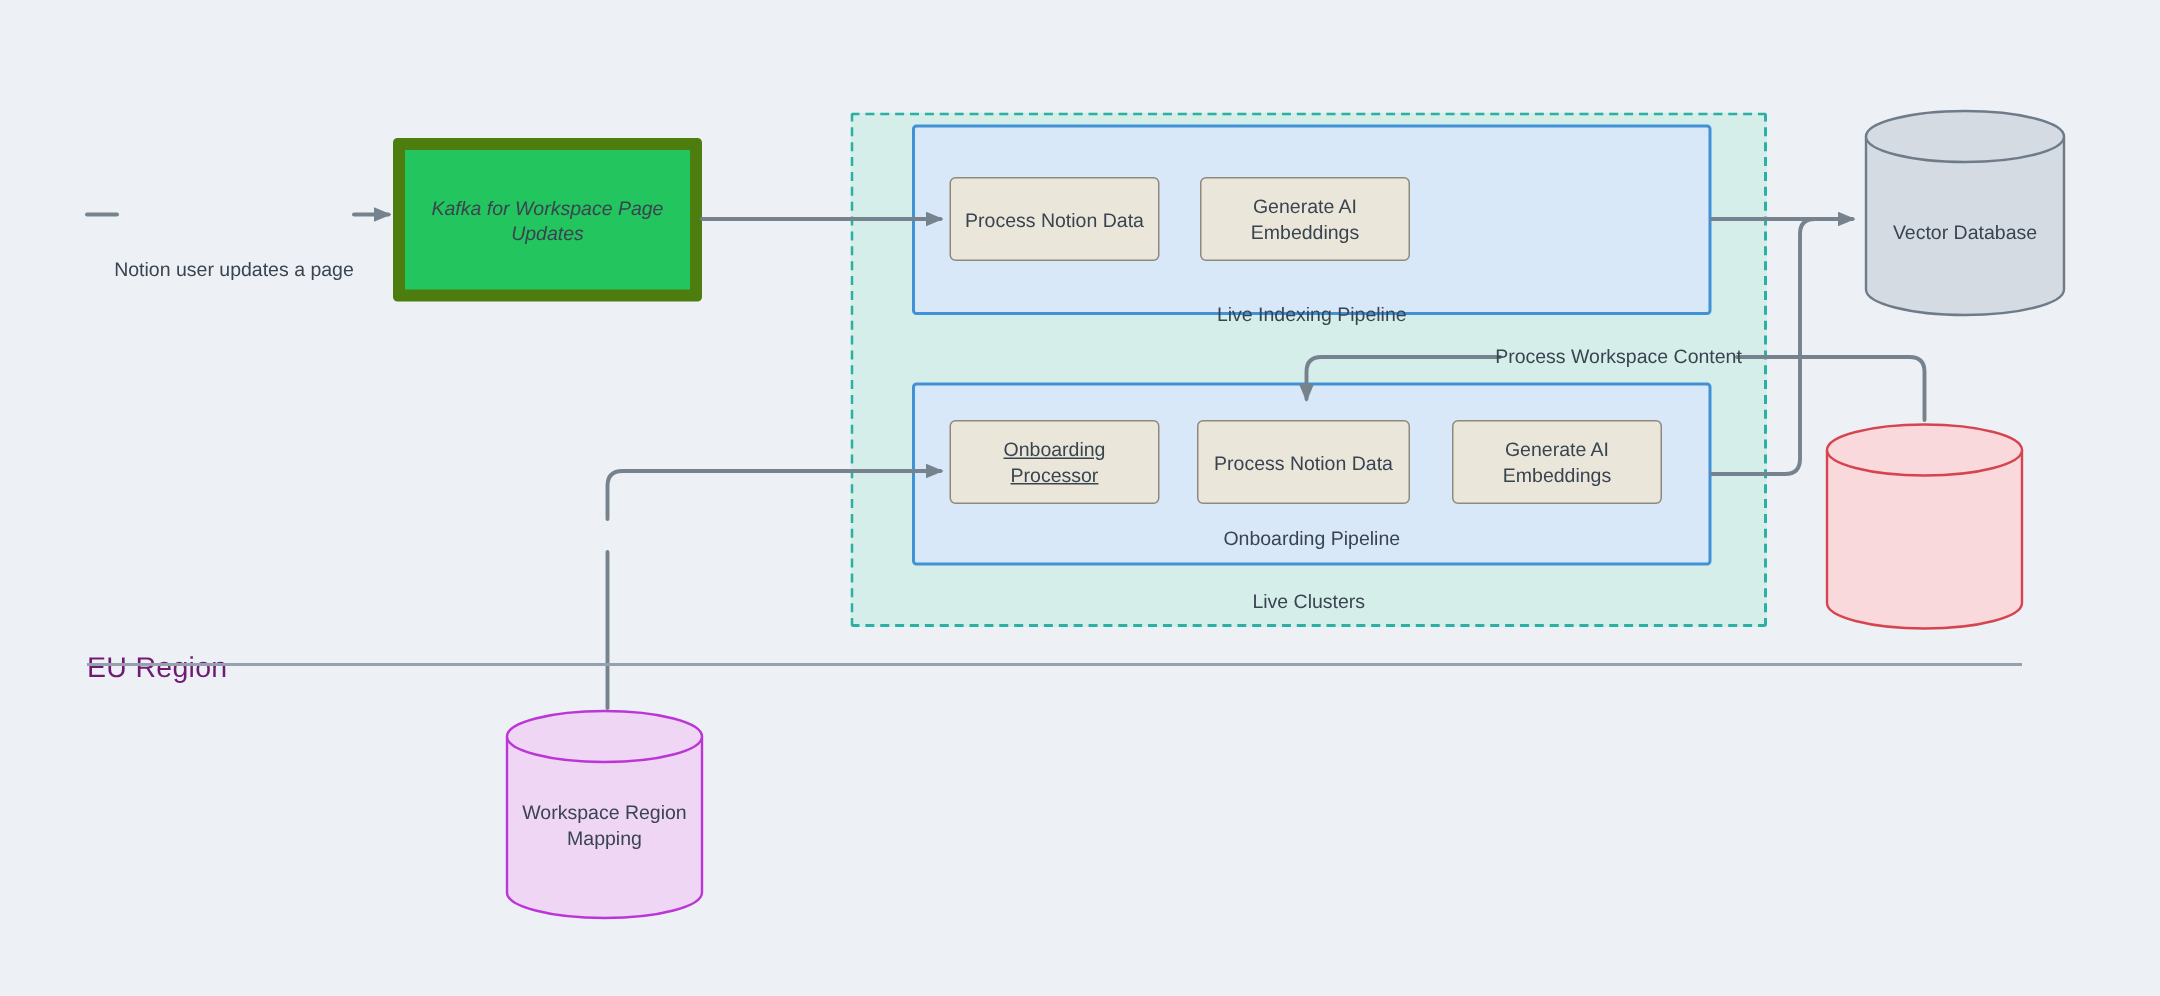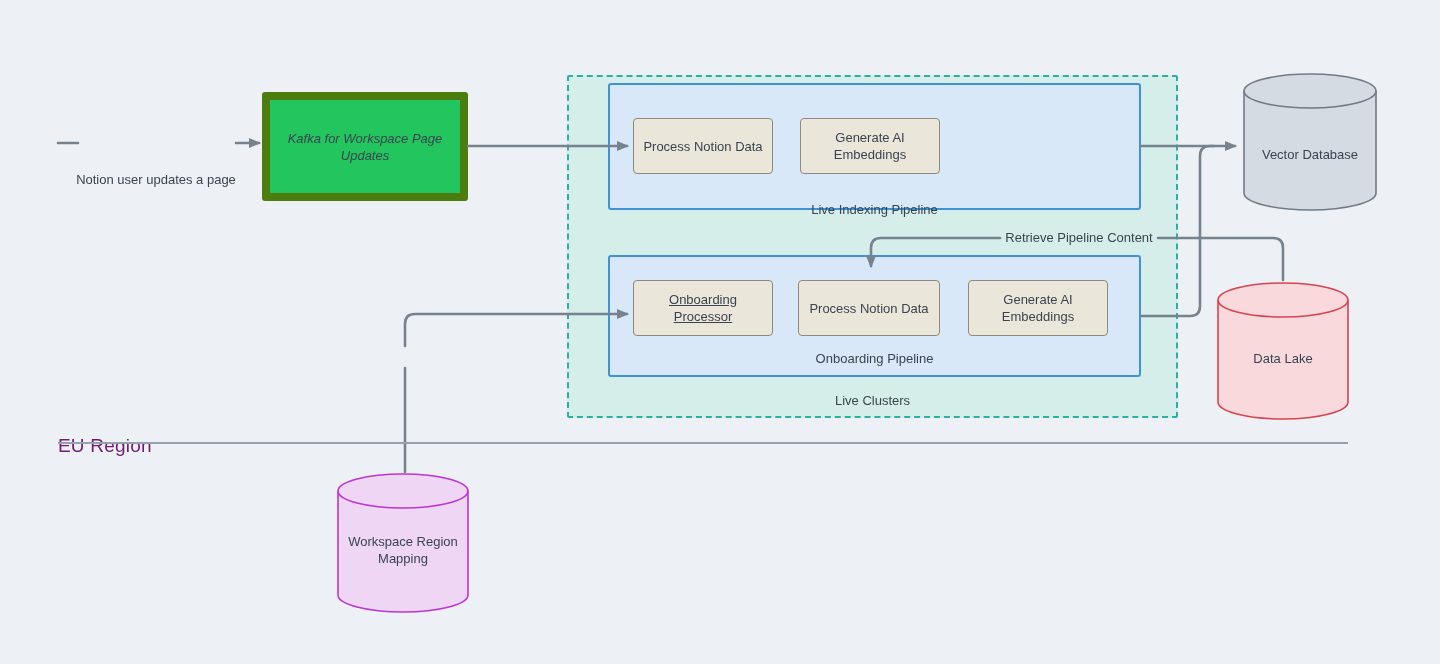--- a/index.html
+++ b/index.html
@@ -101,23 +101,20 @@
 Updates</span>
   </div>
 
   <div class="caption over" style="left:608px;top:202px;width:533px;">Live Indexing Pipeline</div>
   <div class="caption over" style="left:608px;top:351px;width:533px;">Onboarding Pipeline</div>
   <div class="caption over" style="left:567px;top:393px;width:611px;">Live Clusters</div>
 
   <div class="abs flexc over" style="left:1244px;top:74px;width:132px;height:136px;padding-top:25px;">
     <span class="lbl">Vector Database</span>
   </div>
-  <div class="abs flexc over" style="left:1218px;top:283px;width:130px;height:136px;padding-top:14px;">
-    <span class="lbl">Data Lake</span>
-  </div>
   <div class="abs flexc over" style="left:338px;top:474px;width:130px;height:138px;padding-top:14px;border-radius:27px;">
     <span class="lbl">Workspace Region
 Mapping</span>
   </div>
 
   <svg class="layer wires" width="1440" height="664">
     <defs>
       <marker id="arrow" viewBox="0 0 12 10" refX="10" refY="5" markerWidth="12" markerHeight="10" orient="auto" markerUnits="userSpaceOnUse">
         <path d="M0 0 L12 5 L0 10 Z" fill="#76828e"></path>
       </marker>
@@ -135,18 +132,18 @@
 
       <path d="M1283 280 V248 Q1283 238 1273 238 H1158"></path>
       <path d="M1000 238 H881 Q871 238 871 248 V266" marker-end="url(#arrow)"></path>
 
       <path d="M405 472 V368"></path>
       <path d="M405 346 V324 Q405 314 415 314 H627" marker-end="url(#arrow)"></path>
     </g>
   </svg>
 
   <div class="edge-label over" style="left:56px;top:136px;width:200px;margin-top:36px;">Notion user updates a page</div>
-  <div class="edge-label over" style="left:979px;top:230px;width:200px;">Retrieve Pipeline Content</div>
+  <div class="edge-label over" style="left:979px;top:230px;width:200px;">Process Workspace Content</div>
 
   <div class="abs region-title over">EU Region</div>
   <div class="abs divider over"></div>
 
 </div>
 
 </body></html>

